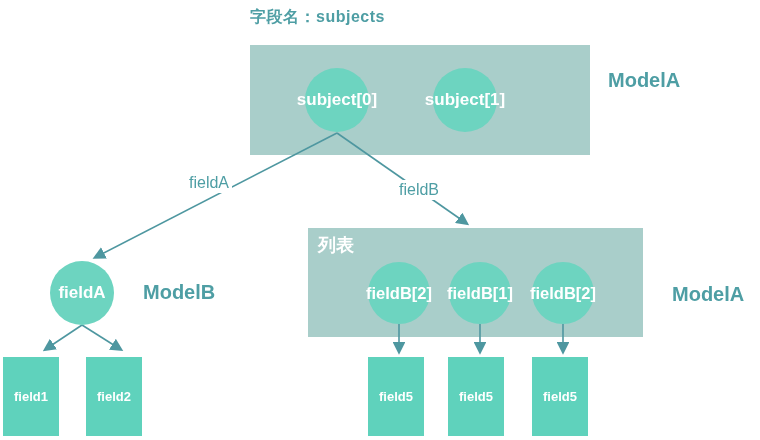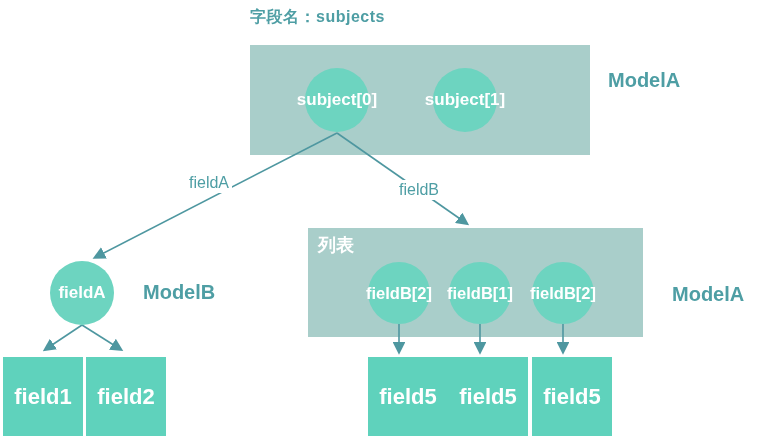--- a/index.html
+++ b/index.html
@@ -42,23 +42,23 @@
   .model-label{font-size:20px;font-weight:bold;color:var(--label-text);}
   .model-a-label{left:608px;top:69px;}
   .model-b-label{left:143px;top:281px;}
   .model-c-label{left:672px;top:283px;}
   .edge-label{
     background:#fff;color:var(--label-text);font-size:16px;padding:0 3px;line-height:20px;
   }
   .field-a-edge{left:186px;top:173px;}
   .field-b-edge{left:396px;top:180px;}
   .box{
-    width:80px;height:79px;background:var(--box);
+    width:56px;height:79px;background:var(--box);
     display:flex;align-items:center;justify-content:center;
-    color:var(--node-text);font-weight:bold;font-size:22px;
+    color:var(--node-text);font-weight:bold;font-size:13px;
   }
   .field1{left:3px;top:357px;}
   .field2{left:86px;top:357px;}
   .field5-0{left:368px;top:357px;}
   .field5-1{left:448px;top:357px;}
   .field5-2{left:532px;top:357px;}
 </style>
 </head>
 <body>
 

